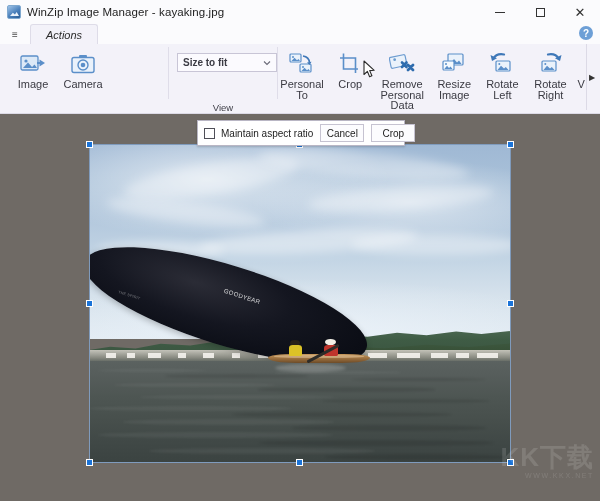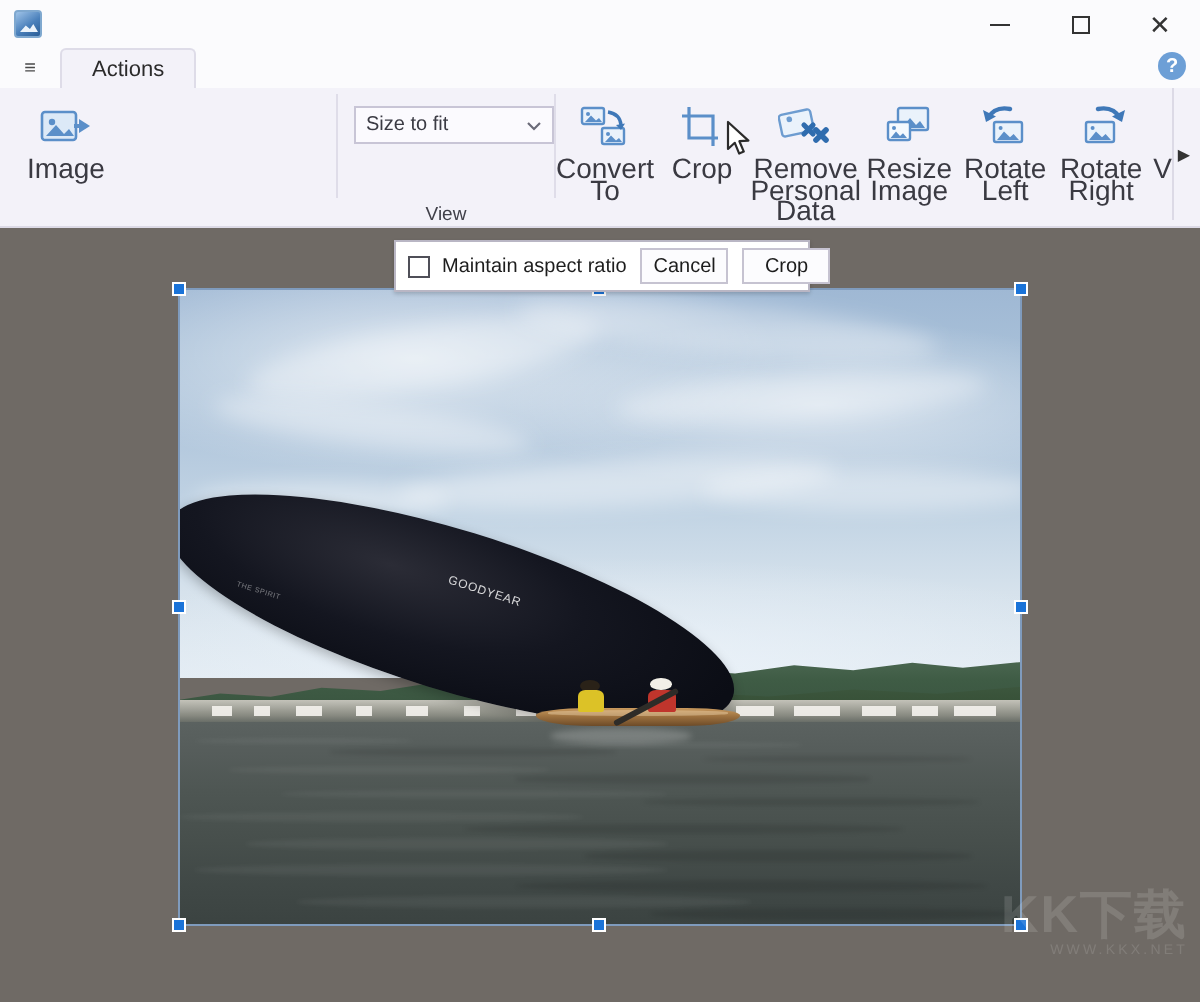--- a/index.html
+++ b/index.html
@@ -76,20 +76,21 @@
     padding: 0 15px;
     display: flex; align-items: center;
     font-size: 11px; color: #2b2b2b;
   }
   .tab.active {
     background: #f3f2f9;
     border-top: 1px solid #dedce8;
     border-left: 1px solid #dedce8;
     border-right: 1px solid #dedce8;
     border-radius: 3px 3px 0 0;
+    font-style: italic;
   }
   .help-btn {
     position: absolute; right: 7px; top: 2px;
     width: 14px; height: 14px; border-radius: 50%;
     background: #6d9fd6;
     color: #fff; font-size: 10px; font-weight: bold;
     display: flex; align-items: center; justify-content: center;
   }
 
   
@@ -127,27 +128,28 @@
     display: flex; flex-direction: column; align-items: center;
     padding-top: 3px;
     cursor: default;
   }
   .rb.wide { width: 58px; }
   .rb-ico {
     height: 27px; width: 34px;
     display: flex; align-items: center; justify-content: center;
   }
   .rb-lbl {
-    font-size: 14px; color: #3a3a42;
+    font-size: 11px; color: #3a3a42;
     text-align: center; line-height: 10.5px;
     margin-top: 2px;
     white-space: pre-line;
   }
   .sel-wrap {
     padding: 6px 14px 0 8px;
+    font-weight: bold;
   }
   .size-select {
     width: 100px; height: 19px;
     background: #fbfafe;
     border: 1px solid #c8c5d6;
     font-size: 10px; color: #3b3b44;
     display: flex; align-items: center;
     padding: 0 5px;
     position: relative;
   }
@@ -360,20 +362,21 @@
   
   .cursor { position: absolute; z-index: 60; pointer-events: none; }
 </style>
 </head>
 <body>
 
 <div id="app">
 
   <div class="titlebar">
     <div class="title-icon"></div>
+    <div class="title-text">WinZip Image Manager - kayaking.jpg</div>
     <div class="win-buttons">
       <div class="win-btn">
         <div class="glyph-min"></div>
       </div>
       <div class="win-btn">
         <div class="glyph-max"></div>
       </div>
       <div class="win-btn close">
         <div class="glyph-close">✕</div>
       </div>
@@ -395,20 +398,31 @@
           <div class="rb-ico">
             <svg width="26" height="22" viewBox="0 0 26 22">
               <rect x="1" y="3" width="17" height="14" rx="1.5" fill="#dce9f7" stroke="#5b8fc9" stroke-width="1.3"></rect>
               <circle cx="6" cy="8" r="1.6" fill="#5b8fc9"></circle>
               <path d="M3 15 L8 9.5 L12 14 L14.5 11.5 L17 15 Z" fill="#5b8fc9"></path>
               <path d="M25 10 L19.5 6.5 L19.5 13.5 Z" fill="#5b8fc9"></path>
               <rect x="17" y="9" width="4" height="2" fill="#5b8fc9"></rect>
             </svg>
           </div>
           <div class="rb-lbl">Image</div>
+        </div>
+        <div class="rb">
+          <div class="rb-ico">
+            <svg width="26" height="22" viewBox="0 0 26 22">
+              <rect x="9" y="2" width="8" height="2.5" rx="1" fill="#5b8fc9"></rect>
+              <rect x="2" y="4.5" width="22" height="15" rx="2" fill="#eaf2fb" stroke="#5b8fc9" stroke-width="1.4"></rect>
+              <circle cx="13" cy="12" r="5" fill="none" stroke="#5b8fc9" stroke-width="1.4"></circle>
+              <circle cx="13" cy="12" r="2.3" fill="#5b8fc9"></circle>
+            </svg>
+          </div>
+          <div class="rb-lbl">Camera</div>
         </div>
       </div>
     </div>
 
     <div class="group-sep"></div>
 
     <div class="group" style="width:108px;">
       <div class="group-items">
         <div class="sel-wrap">
           <div class="size-select">
@@ -435,21 +449,21 @@
               <rect x="1" y="2" width="11" height="8" rx="1" fill="#eaf2fb" stroke="#5b8fc9" stroke-width="1.2"></rect>
               <circle cx="4" cy="5" r="1" fill="#5b8fc9"></circle>
               <path d="M2.5 9 L5.5 5.8 L8 8.3 L9.5 7 L11 9 Z" fill="#5b8fc9"></path>
               <rect x="11" y="12" width="11" height="8" rx="1" fill="#eaf2fb" stroke="#5b8fc9" stroke-width="1.2"></rect>
               <circle cx="14" cy="15" r="1" fill="#5b8fc9"></circle>
               <path d="M12.5 19 L15.5 15.8 L18 18.3 L19.5 17 L21 19 Z" fill="#5b8fc9"></path>
               <path d="M14 4 q6 1 6.5 6.5" stroke="#3f78b8" stroke-width="1.7" fill="none"></path>
               <path d="M18 10.5 L20.5 13 L22.5 9.8 Z" fill="#3f78b8"></path>
             </svg>
           </div>
-          <div class="rb-lbl">Convert
+          <div class="rb-lbl">Personal
 To</div>
         </div>
 
         <div class="rb">
           <div class="rb-ico">
             <svg width="26" height="23" viewBox="0 0 26 23">
               <path d="M6.5 1.5 V17 H21" stroke="#5b8fc9" stroke-width="1.6" fill="none"></path>
               <path d="M3 6 H18.5 V21" stroke="#5b8fc9" stroke-width="1.6" fill="none"></path>
             </svg>
           </div>

